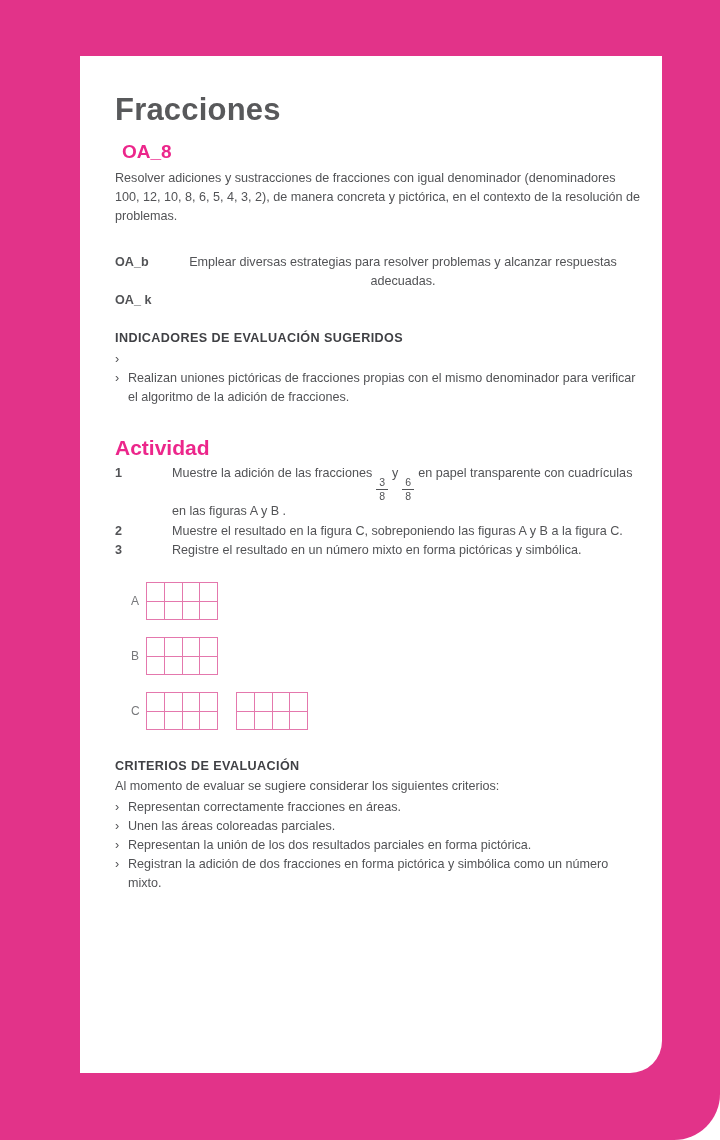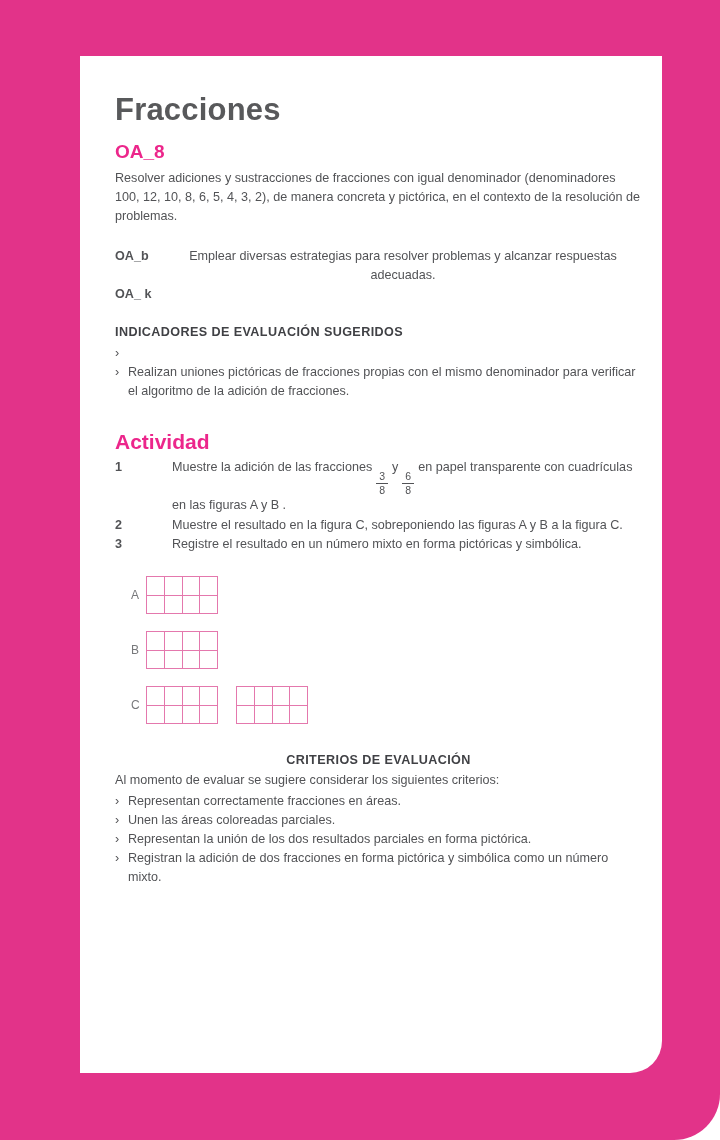--- a/index.html
+++ b/index.html
@@ -35,35 +35,35 @@
   }
   .page-title {
     margin: 0;
     font-size: 31px;
     line-height: 34px;
     font-weight: bold;
     color: var(--title-gray);
     letter-spacing: 0.2px;
   }
   .oa-heading {
-    margin: 13px 0 0;
+    margin: 13px 7px 0;
     font-size: 19px;
     line-height: 23px;
     font-weight: bold;
     color: var(--heading-pink);
   }
   .oa-desc {
     margin: 6px 0 0;
     max-width: 527px;
     font-size: 12.6px;
     line-height: 19px;
     color: var(--text-gray);
   }
   .obj-list {
-    margin-top: 21px;
+    margin-top: 27px;
     font-size: 12.6px;
     line-height: 19px;
     color: var(--text-gray);
   }
   .obj-row { display: flex; }
   .obj-code {
     flex: 0 0 49px;
     font-weight: bold;
   }
   .obj-text { max-width: 478px; text-align: center; }
@@ -138,21 +138,21 @@
     display: grid;
     gap: 1px;
     background: var(--grid-line-pink);
     border: 1px solid var(--grid-line-pink);
     width: 72px;
     height: 38px;
     box-sizing: border-box;
   }
   .grid + .grid { margin-left: 18px; }
   .cell { background: #ffffff; }
-  .criteria-heading { margin-top: 26px; text-align: center; }
+  .criteria-heading { margin-top: 26px; }
   .criteria-intro {
     margin: 1px 0 0;
     font-size: 12.6px;
     line-height: 19px;
     color: var(--text-gray);
   }
 </style>
 </head>
 <body>
 

